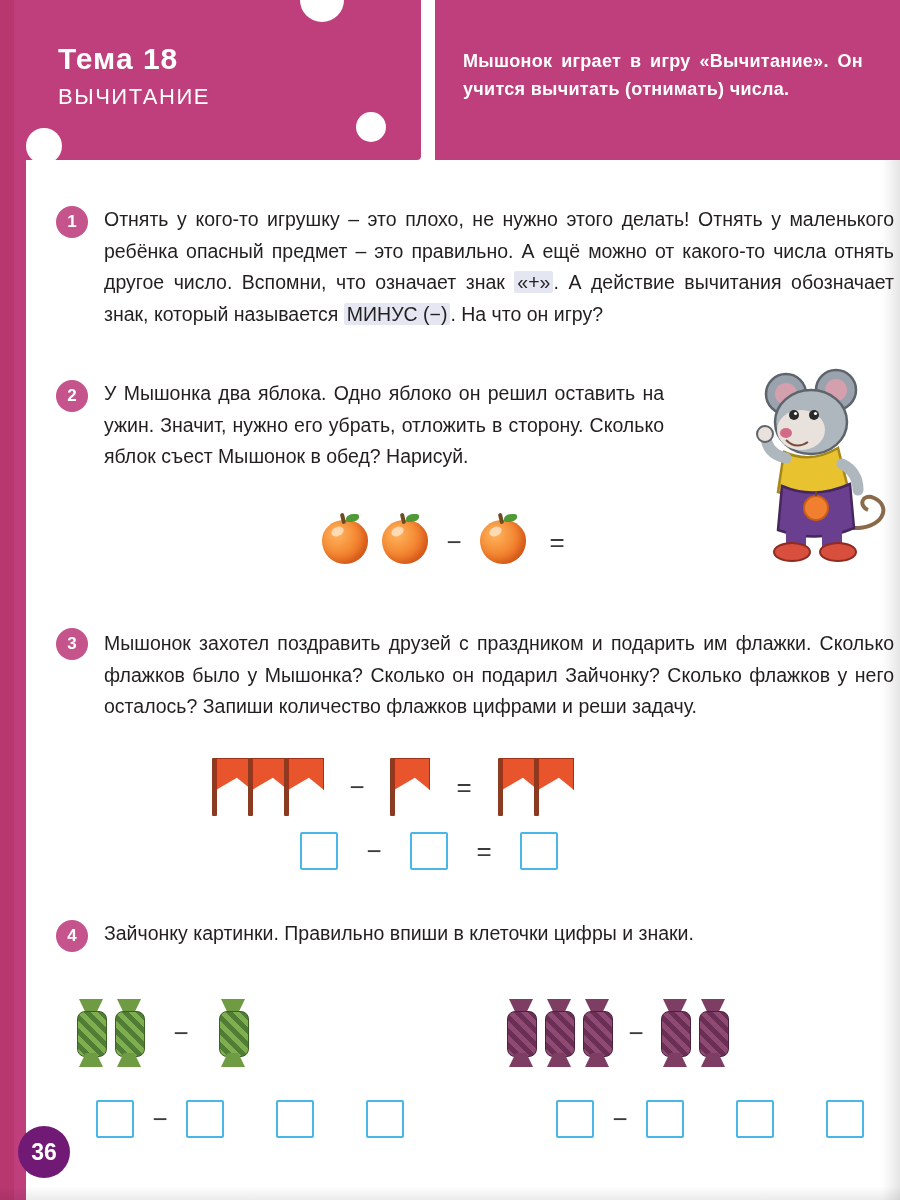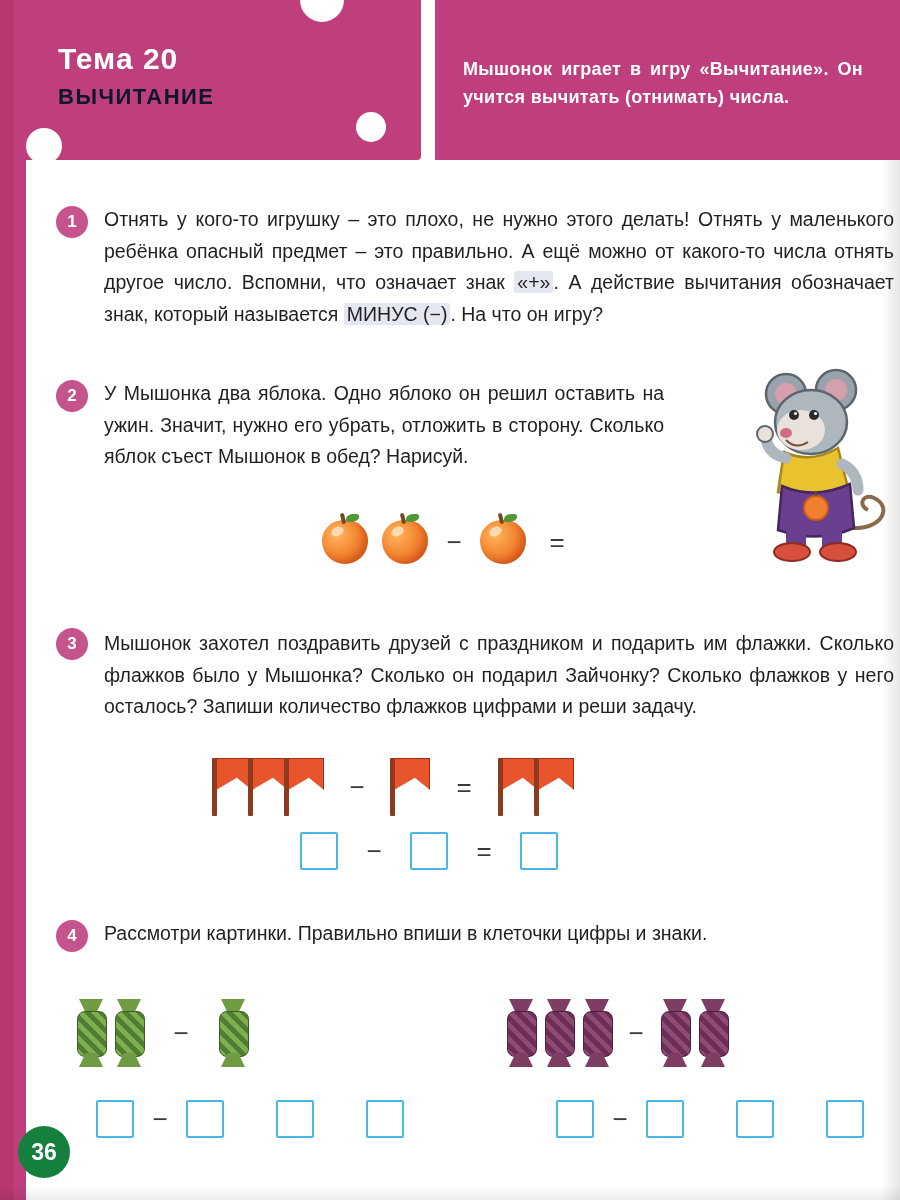--- a/index.html
+++ b/index.html
@@ -70,35 +70,34 @@
     left: 32px; top: 42px;
     font-size: 30px;
     font-weight: bold;
     color: #ffffff;
     letter-spacing: 1px;
   }
   .theme-sub {
     position: absolute;
     left: 32px; top: 84px;
     font-size: 22px;
-    font-weight: bold;
-    color: #0f172a;
+    font-weight: normal;
+    color: #ffffff;
     letter-spacing: 1.5px;
   }
   .hdr-note {
     position: absolute;
     left: 28px; top: 48px;
     width: 400px;
     font-size: 18px;
     font-weight: bold;
     color: #ffffff;
     line-height: 1.55;
     text-align: justify;
     letter-spacing: 0.3px;
-    margin-top: 8px;
   }
   
   .circle {
     position: absolute;
     background: #ffffff;
     border-radius: 50%;
   }
   .c1 { left: 274px; top: -22px; width: 44px; height: 44px; }
   .c2 { left: 330px; top: 112px; width: 30px; height: 30px; }
   .c3 { left: 0px;  top: 128px; width: 36px; height: 36px; }
@@ -150,21 +149,21 @@
   .row {
     position: absolute;
     display: flex;
     align-items: center;
   }
 
   .page-num {
     position: absolute;
     left: 18px; bottom: 22px;
     width: 52px; height: 52px;
-    background: #15803d;
+    background: #701a75;
     border-radius: 50%;
     color: #ffffff;
     font-size: 23px;
     font-weight: bold;
     display: flex;
     align-items: center;
     justify-content: center;
   }
 
   
@@ -260,21 +259,21 @@
 <div class="page">
 
   <div class="left-band">
     <div class="left-band-inner"></div>
   </div>
   <div class="right-edge"></div>
   <div class="bottom-edge"></div>
 
   <div class="header">
     <div class="hdr-left">
-      <div class="theme-title">Тема 20</div>
+      <div class="theme-title">Тема 18</div>
       <div class="theme-sub">ВЫЧИТАНИЕ</div>
       <div class="circle c1"></div>
       <div class="circle c2"></div>
       <div class="circle c3"></div>
     </div>
     <div class="hdr-right">
       <div class="hdr-note">Мышонок играет в игру «Вычитание». Он учится вычитать (отнимать) числа.</div>
 
     </div>
   </div>
@@ -381,21 +380,21 @@
       <div class="cell"></div>
       <div class="op" style="width:72px;">−</div>
       <div class="cell"></div>
       <div class="op" style="width:72px;">=</div>
       <div class="cell"></div>
     </div>
   </div>
 
   <div class="task" style="left:26px; top:0;">
     <div class="num-badge" style="left:30px; top:920px;">4</div>
-    <div class="task-text" style="left:78px; top:918px; width:790px;">Рассмотри картинки. Правильно впиши в клеточки цифры и знаки.</div>
+    <div class="task-text" style="left:78px; top:918px; width:790px;">Зайчонку картинки. Правильно впиши в клеточки цифры и знаки.</div>
 
     <div class="row" style="left:48px; top:998px;">
       <div class="candy candy-green">
           <div class="w wt"></div>
           <div class="body"></div>
           <div class="w wb"></div>
         </div>
       <div class="candy candy-green" style="margin-left:4px;">
           <div class="w wt"></div>
           <div class="body"></div>

